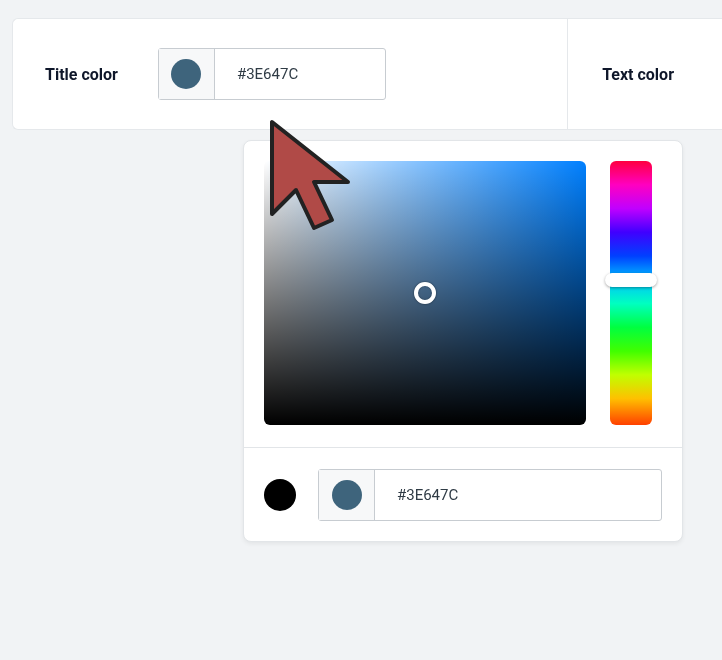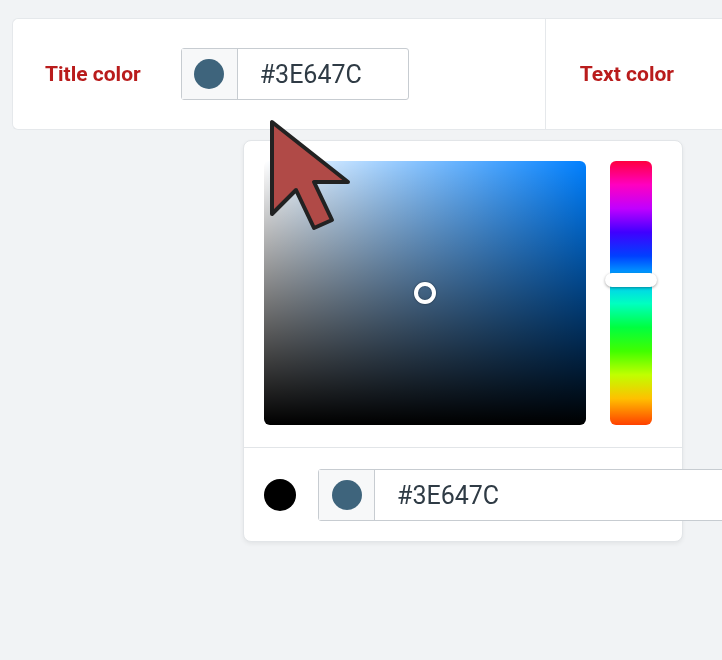--- a/index.html
+++ b/index.html
@@ -28,23 +28,23 @@
   .title-section {
     display: flex;
     align-items: center;
     height: 100%;
     padding-left: 32px;
     padding-right: 40px;
     border-right: 1px solid #e5e8eb;
     flex-grow: 1;
   }
   .label {
-    font-size: 21px;
+    font-size: 16px;
     font-weight: 700;
-    color: #b91c1c;
+    color: #0f172a;
     margin-right: 40px;
     white-space: nowrap;
   }
   .swatch-input {
     display: flex;
     align-items: center;
     border: 1px solid #c7ccd1;
     background: #fff;
     height: 52px;
     border-radius: 3px;
@@ -58,21 +58,21 @@
     border-right: 1px solid #c7ccd1;
     background: #f7f8f9;
   }
   .swatch-circle {
     width: 30px;
     height: 30px;
     border-radius: 50%;
   }
   .hex-text {
     padding: 0 22px;
-    font-size: 25px;
+    font-size: 15px;
     color: #2f3b45;
     font-family: inherit;
     border: none;
     height: 100%;
     background: transparent;
     width: 170px;
     outline: none;
   }
   .text-section {
     padding-left: 34px;

